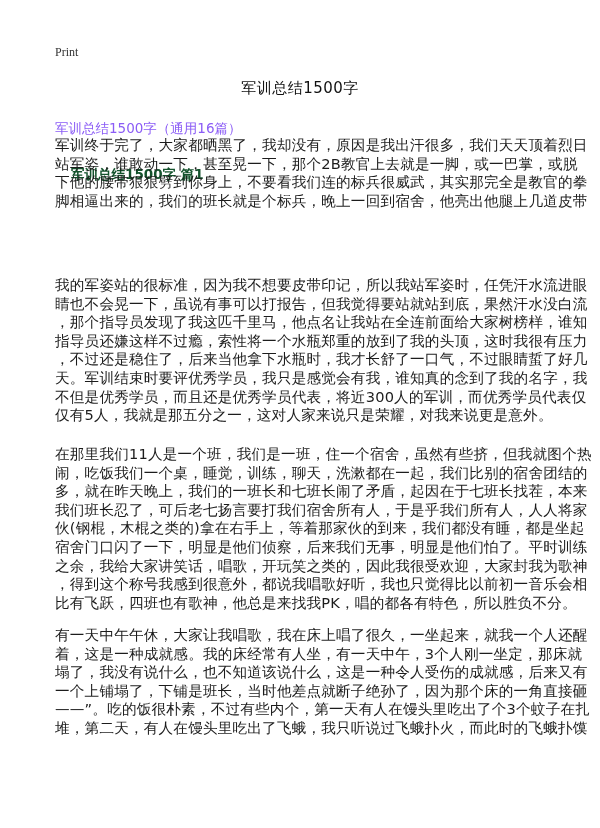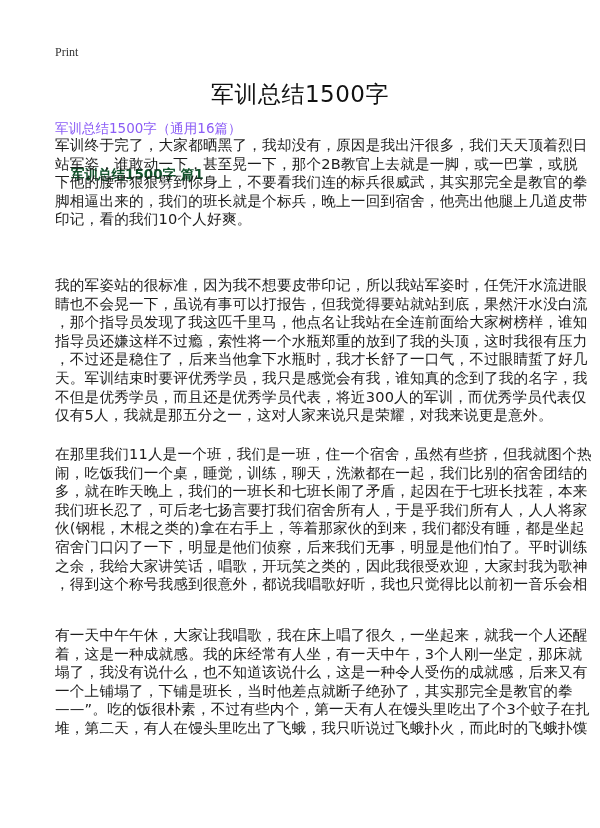--- a/index.html
+++ b/index.html
@@ -28,21 +28,21 @@
     font-family: "Liberation Serif", serif;
     font-size: 12px;
     color: #333;
   }
   .doc-title {
     position: absolute;
     left: 0;
     width: 600px;
     top: 79px;
     text-align: center;
-    font-size: 23px;
+    font-size: 15px;
     font-weight: normal;
     color: #111;
     margin: 0;
     letter-spacing: 0.5px;
   }
   .subtitle {
     position: absolute;
     left: 55px;
     top: 120px;
     font-size: 13.5px;
@@ -89,21 +89,20 @@
   <div class="subtitle">军训总结1500字（通用16篇）</div>
 
   <h2 class="section-heading">军训总结1500字 篇1</h2>
 
   <div class="body-text" style="top:0;">
     <p class="para" style="top:136px;">
       <span class="line">军训终于完了，大家都晒黑了，我却没有，原因是我出汗很多，我们天天顶着烈日</span>
       <span class="line">站军姿，谁敢动一下，甚至晃一下，那个2B教官上去就是一脚，或一巴掌，或脱</span>
       <span class="line">下他的腰带狠狠劈到你身上，不要看我们连的标兵很威武，其实那完全是教官的拳</span>
       <span class="line">脚相逼出来的，我们的班长就是个标兵，晚上一回到宿舍，他亮出他腿上几道皮带</span>
-      <span class="line">印记，看的我们10个人好爽。</span>
     </p>
 
     <p class="para" style="top:276px;">
       <span class="line">我的军姿站的很标准，因为我不想要皮带印记，所以我站军姿时，任凭汗水流进眼</span>
       <span class="line">睛也不会晃一下，虽说有事可以打报告，但我觉得要站就站到底，果然汗水没白流</span>
       <span class="line">，那个指导员发现了我这匹千里马，他点名让我站在全连前面给大家树榜样，谁知</span>
       <span class="line">指导员还嫌这样不过瘾，索性将一个水瓶郑重的放到了我的头顶，这时我很有压力</span>
       <span class="line">，不过还是稳住了，后来当他拿下水瓶时，我才长舒了一口气，不过眼睛蜇了好几</span>
       <span class="line">天。军训结束时要评优秀学员，我只是感觉会有我，谁知真的念到了我的名字，我</span>
       <span class="line">不但是优秀学员，而且还是优秀学员代表，将近300人的军训，而优秀学员代表仅</span>
@@ -112,24 +111,25 @@
 
     <p class="para" style="top:445px;">
       <span class="line">在那里我们11人是一个班，我们是一班，住一个宿舍，虽然有些挤，但我就图个热</span>
       <span class="line">闹，吃饭我们一个桌，睡觉，训练，聊天，洗漱都在一起，我们比别的宿舍团结的</span>
       <span class="line">多，就在昨天晚上，我们的一班长和七班长闹了矛盾，起因在于七班长找茬，本来</span>
       <span class="line">我们班长忍了，可后老七扬言要打我们宿舍所有人，于是乎我们所有人，人人将家</span>
       <span class="line">伙(钢棍，木棍之类的)拿在右手上，等着那家伙的到来，我们都没有睡，都是坐起</span>
       <span class="line">宿舍门口闪了一下，明显是他们侦察，后来我们无事，明显是他们怕了。平时训练</span>
       <span class="line">之余，我给大家讲笑话，唱歌，开玩笑之类的，因此我很受欢迎，大家封我为歌神</span>
       <span class="line">，得到这个称号我感到很意外，都说我唱歌好听，我也只觉得比以前初一音乐会相</span>
+      <span class="line">比有飞跃，四班也有歌神，他总是来找我PK，唱的都各有特色，所以胜负不分。</span>
     </p>
 
     <p class="para" style="top:626px;">
       <span class="line">有一天中午午休，大家让我唱歌，我在床上唱了很久，一坐起来，就我一个人还醒</span>
       <span class="line">着，这是一种成就感。我的床经常有人坐，有一天中午，3个人刚一坐定，那床就</span>
       <span class="line">塌了，我没有说什么，也不知道该说什么，这是一种令人受伤的成就感，后来又有</span>
-      <span class="line">一个上铺塌了，下铺是班长，当时他差点就断子绝孙了，其实那完全是教官的拳</span>
+      <span class="line">一个上铺塌了，下铺是班长，当时他差点就断子绝孙了，因为那个床的一角直接砸</span>
       <span class="line">——”。吃的饭很朴素，不过有些内个，第一天有人在馒头里吃出了个3个蚊子在扎</span>
       <span class="line">堆，第二天，有人在馒头里吃出了飞蛾，我只听说过飞蛾扑火，而此时的飞蛾扑馍</span>
     </p>
   </div>
 </div>
 
 </body></html>

